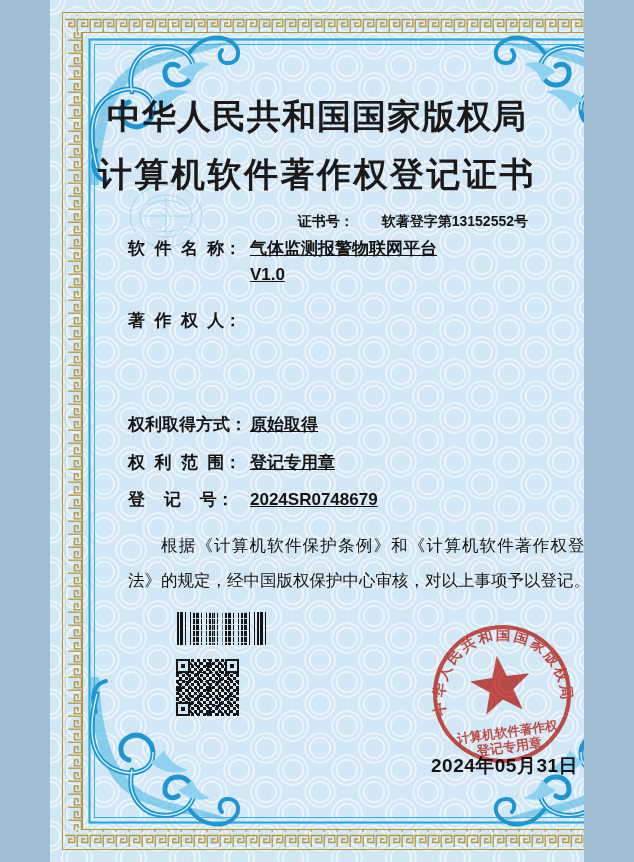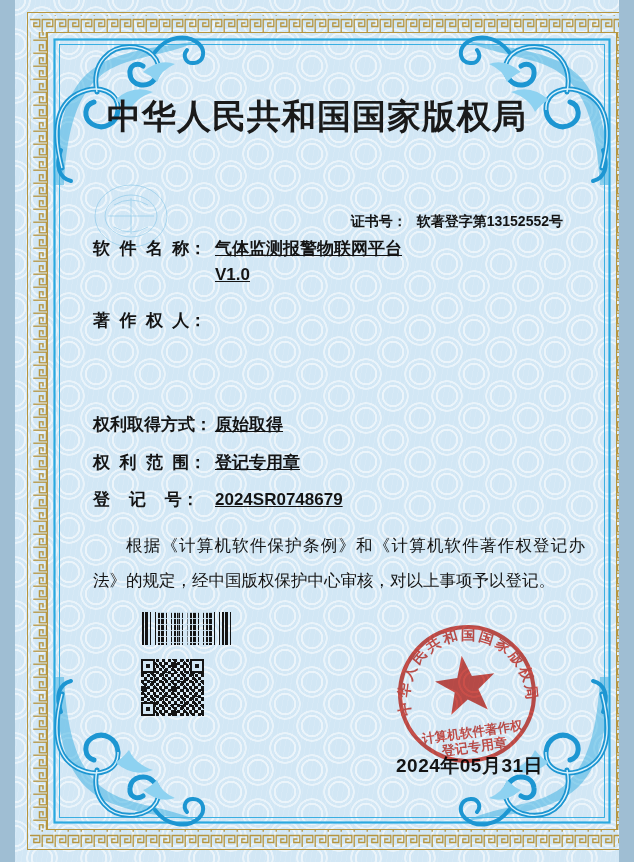--- a/index.html
+++ b/index.html
@@ -1,38 +1,38 @@
 <!DOCTYPE html>
 <html><head>
 <meta charset="utf-8">
 <style>
   html,body{margin:0;padding:0;background:#9fbed3;}
   .page{
     position:relative;
-    width:604px;height:862px;
+    width:534px;height:862px;
     margin:0 auto;
     overflow:hidden;
     background-color:#d2e7f5;
     background-image:
       repeating-linear-gradient(100deg, rgba(255,255,255,.10) 0 1px, rgba(0,0,0,0) 1px 5px),
       radial-gradient(circle, rgba(255,255,255,0) 9px, rgba(255,255,255,.55) 9.5px 11px, rgba(255,255,255,0) 11.5px 13.5px, rgba(255,255,255,.50) 14px 15.5px, rgba(255,255,255,0) 16px),
       radial-gradient(circle, rgba(255,255,255,0) 9px, rgba(255,255,255,.55) 9.5px 11px, rgba(255,255,255,0) 11.5px 13.5px, rgba(255,255,255,.50) 14px 15.5px, rgba(255,255,255,0) 16px);
     background-size:auto,54px 44px,54px 44px;
     background-position:0 0,0 0,27px 22px;
     font-family:"Liberation Sans","DejaVu Sans",sans-serif;
     color:#141414;
   }
   .frame-svg{position:absolute;inset:0;z-index:1;pointer-events:none;}
   .content{position:absolute;inset:0;z-index:2;}
   .t{position:absolute;line-height:1;white-space:pre;}
   .title{width:100%;text-align:center;font-family:"Liberation Serif","DejaVu Serif",serif;font-weight:700;color:#1a1a1a;}
   .title1{top:100px;font-size:34px;letter-spacing:1px;}
   .title2{top:158px;font-size:34px;letter-spacing:2.5px;}
   .certno{top:200px;right:56px;font-size:14px;font-weight:700;}
-  .certno .lab{margin-right:10px;}
+  .certno .lab{margin-right:28px;}
   .field-label{left:78px;font-size:17px;font-weight:700;}
   .field-value{left:200px;font-size:17px;font-weight:700;text-decoration:underline;}
   .statement{left:78px;top:528px;width:492px;font-size:16.5px;font-weight:400;line-height:35px;text-indent:33px;text-align:justify;white-space:normal;}
   .date{left:381px;top:756px;font-size:19px;font-weight:700;letter-spacing:.5px;}
 
   .barcode{
     position:absolute;left:127px;top:612px;width:92px;height:33px;
     background-image:repeating-linear-gradient(90deg,#141414 0 2px,rgba(0,0,0,0) 2px 3px,#141414 3px 6px,rgba(0,0,0,0) 6px 8px,#141414 8px 9px,rgba(0,0,0,0) 9px 13px,#141414 13px 14px,rgba(0,0,0,0) 14px 16px);
   }
   .barcode-noise{
@@ -105,20 +105,21 @@
     <g stroke="#8cc8e8" fill="none" opacity="0.65">
       <ellipse cx="116" cy="216" rx="36" ry="31"></ellipse>
       <ellipse cx="116" cy="216" rx="26" ry="21"></ellipse>
       <path d="M93 216 h46 M116 198 v36 M99 205 q17 -10 34 0 M99 227 q17 10 34 0"></path>
     </g>
   </svg>
 
   <div class="content">
 
     <div class="t title title1">中华人民共和国国家版权局</div>
+    <div class="t title title2">计算机软件著作权登记证书</div>
 
     <div class="t certno">
       <span class="lab">证书号：</span><span>软著登字第13152552号</span>
     </div>
 
     <div class="t field-label" style="top:240px">软  件  名  称：</div>
     <div class="t field-value" style="top:240px">气体监测报警物联网平台</div>
     <div class="t field-value" style="top:266px">V1.0</div>
 
     <div class="t field-label" style="top:312px">著  作  权  人：</div>

